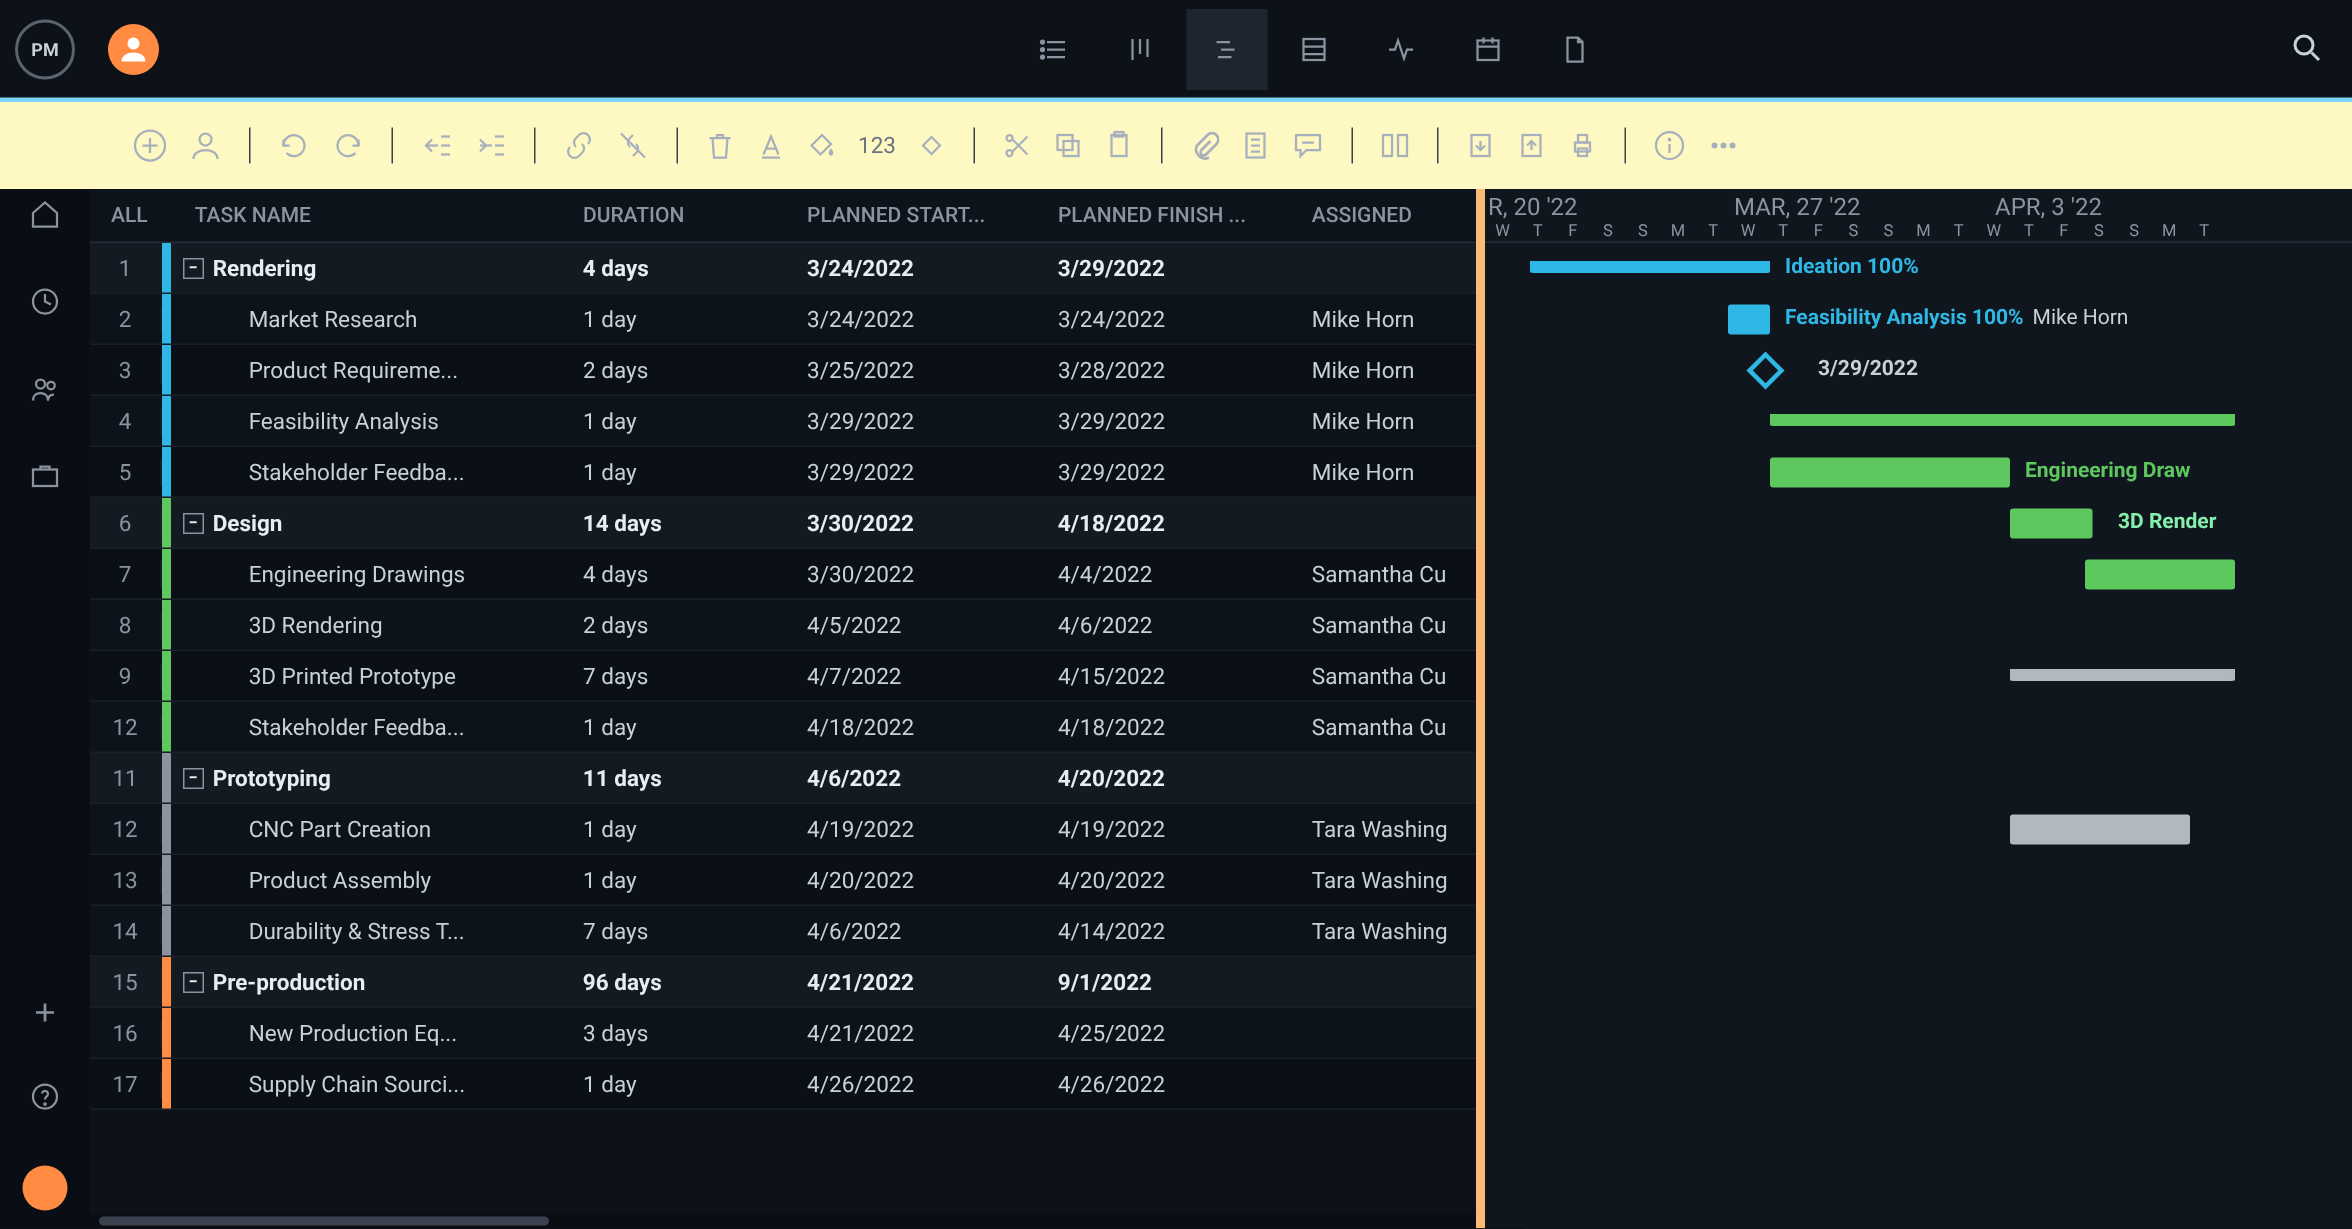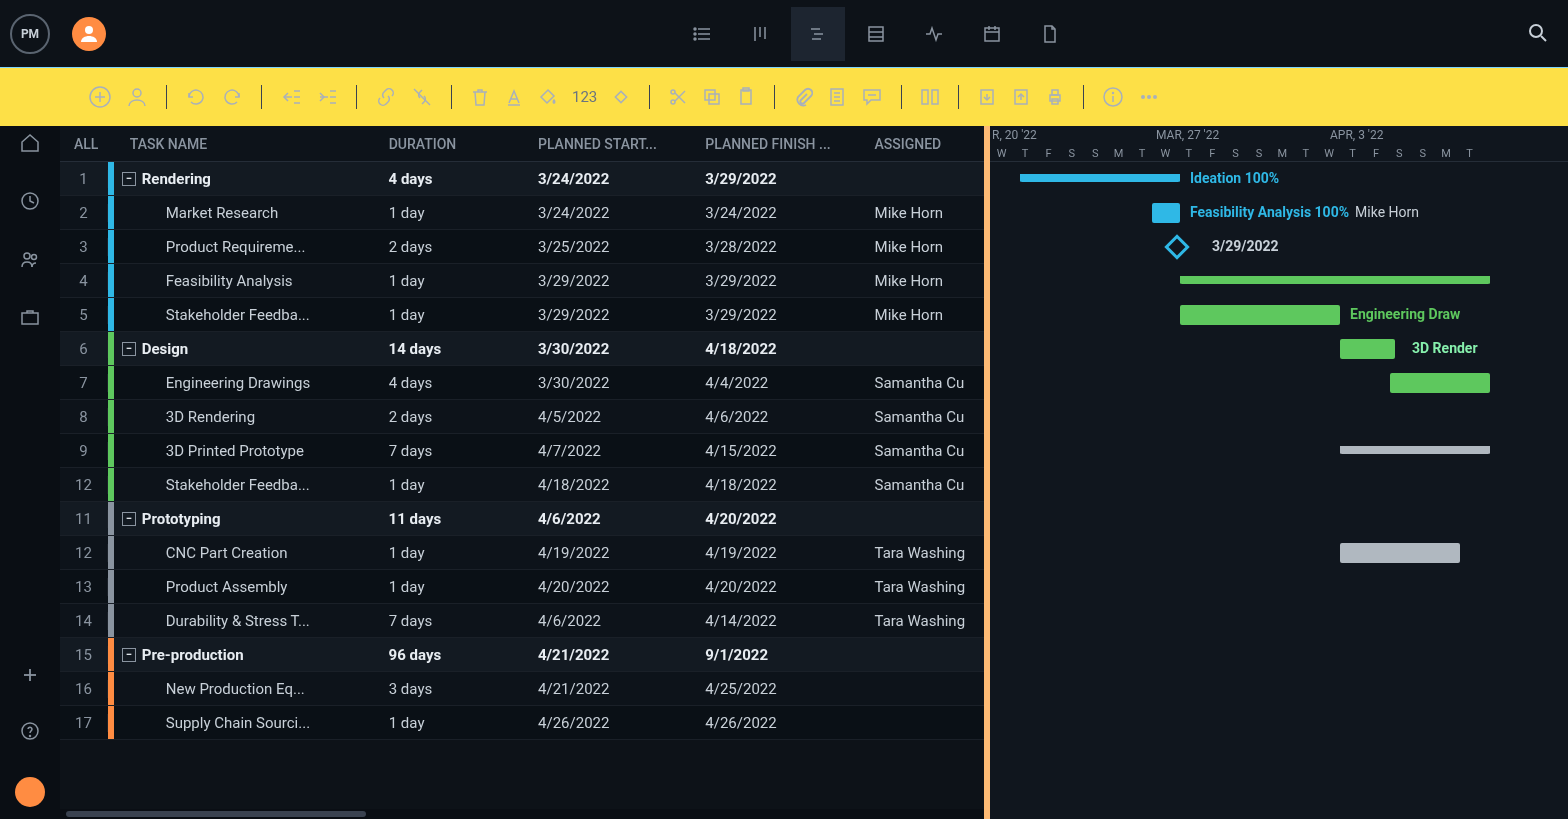--- a/index.html
+++ b/index.html
@@ -1,30 +1,30 @@
 <!DOCTYPE html>
 <html><head>
 <meta charset="utf-8">
 <style>
 * { margin:0; padding:0; box-sizing:border-box; font-family:-apple-system,BlinkMacSystemFont,"Segoe UI",Roboto,sans-serif; }
 body { background:#0d1218; color:#c8d0d8; width:1568px; height:819px; overflow:hidden; display:flex; flex-direction:column; }
 
 
-.header { height:68px; background:#0d1218; display:flex; align-items:center; padding:0 20px 0 10px; border-bottom:1px solid #7dd3fc; }
+.header { height:68px; background:#0d1218; display:flex; align-items:center; padding:0 20px 0 10px; border-bottom:3px solid #7dd3fc; }
 .logo-badge { width:40px; height:40px; border:2px solid #5a6470; border-radius:50%; display:flex; align-items:center; justify-content:center; font-size:12px; font-weight:700; color:#c8d0d8; }
 .proj-title { font-size:28px; color:#d8dfe5; margin-left:26px; font-weight:400; }
 .avatar-top { width:34px; height:34px; border-radius:50%; background:#ff8c42; margin-left:22px; display:flex; align-items:center; justify-content:center; }
 .avatar-top svg { width:24px; height:24px; }
 .view-tabs { margin-left:auto; display:flex; gap:4px; margin-right:auto; padding-left:120px; }
 .view-tab { width:54px; height:54px; display:flex; align-items:center; justify-content:center; color:#8a94a0; cursor:pointer; }
 .view-tab.active { background:#1d2530; }
 .search-btn { color:#c8d0d8; cursor:pointer; }
 
 
-.toolbar { height:58px; display:flex; align-items:center; padding:0 24px 0 88px; gap:14px; background:#fde047; }
+.toolbar { height:58px; display:flex; align-items:center; padding:0 24px 0 88px; gap:14px; background:#fef9c3; }
 .tb-icon { color:#a8b0bb; cursor:pointer; display:flex; align-items:center; justify-content:center; }
 .tb-sep { width:1px; height:24px; background:#3a4250; margin:0 4px; }
 .tb-num { color:#6a7480; font-size:15px; }
 
 
 .body { flex:1; display:flex; overflow:hidden; }
 .left-rail { width:60px; background:#0a0e14; display:flex; flex-direction:column; align-items:center; padding-top:6px; gap:32px; }
 .rail-icon { color:#8a94a0; cursor:pointer; }
 .rail-spacer { flex:1; }
 .rail-avatar { width:30px; height:30px; border-radius:50%; background:#ff8c42; margin-bottom:12px; }
@@ -51,21 +51,21 @@
 .cell-dur { width:150px; padding-left:10px; }
 .cell-start { width:168px; padding-left:10px; }
 .cell-finish { width:170px; padding-left:10px; }
 .cell-assign { width:120px; padding-left:10px; white-space:nowrap; overflow:hidden; text-overflow:ellipsis; }
 .hscroll { height:10px; background:#0a0e14; position:relative; }
 .hscroll-thumb { position:absolute; left:6px; top:2px; width:300px; height:6px; background:#3a4250; border-radius:3px; }
 
 
 .gantt { flex:1; background:#10161e; position:relative; overflow:hidden; }
 .gantt-head { height:36px; border-bottom:1px solid #252d38; position:relative; font-size:12px; color:#8a94a0; }
-.gh-month { position:absolute; top:2px; font-size:12px; }
+.gh-month { position:absolute; top:2px; font-size:16px; }
 .gh-day-row { position:absolute; bottom:1px; left:0; right:0; display:flex; font-size:11px; }
 .gh-day { width:23.4px; text-align:center; }
 .gantt-body { position:relative; }
 .gbar-row { height:34px; position:relative; border-bottom:1px solid transparent; }
 .gbar { position:absolute; height:20px; top:7px; border-radius:2px; }
 .gbar.summary { height:8px; top:12px; }
 .gbar.summary::before,.gbar.summary::after { content:''; position:absolute; top:0; width:0; height:0; border-top:8px solid currentColor; }
 .gbar.summary::before { left:0; border-right:6px solid transparent; }
 .gbar.summary::after { right:0; border-left:6px solid transparent; }
 .gbar-label { position:absolute; top:8px; font-size:14px; font-weight:700; white-space:nowrap; }

